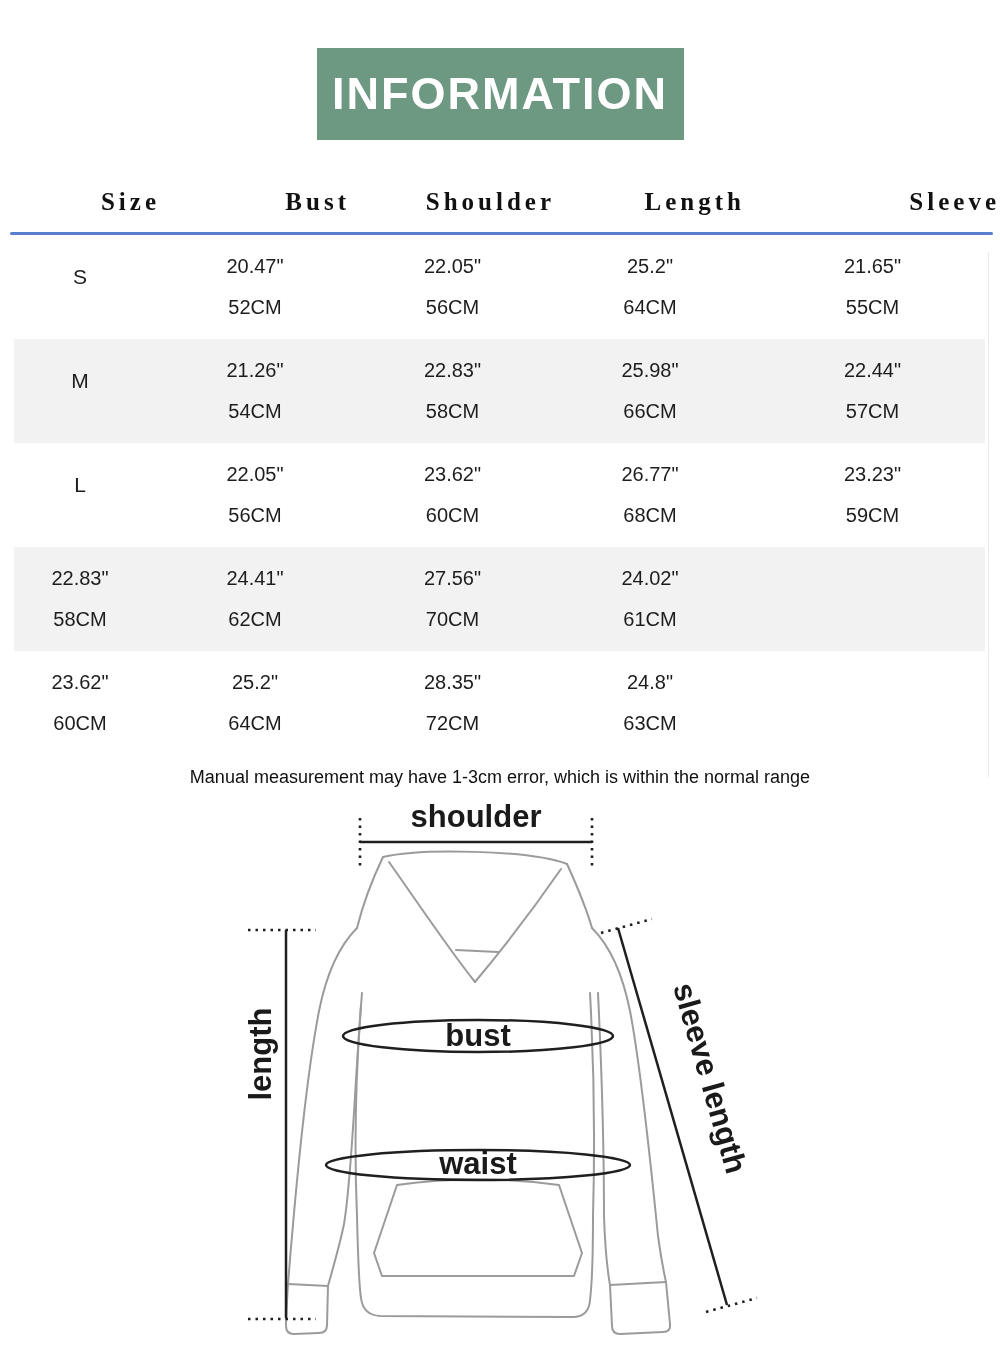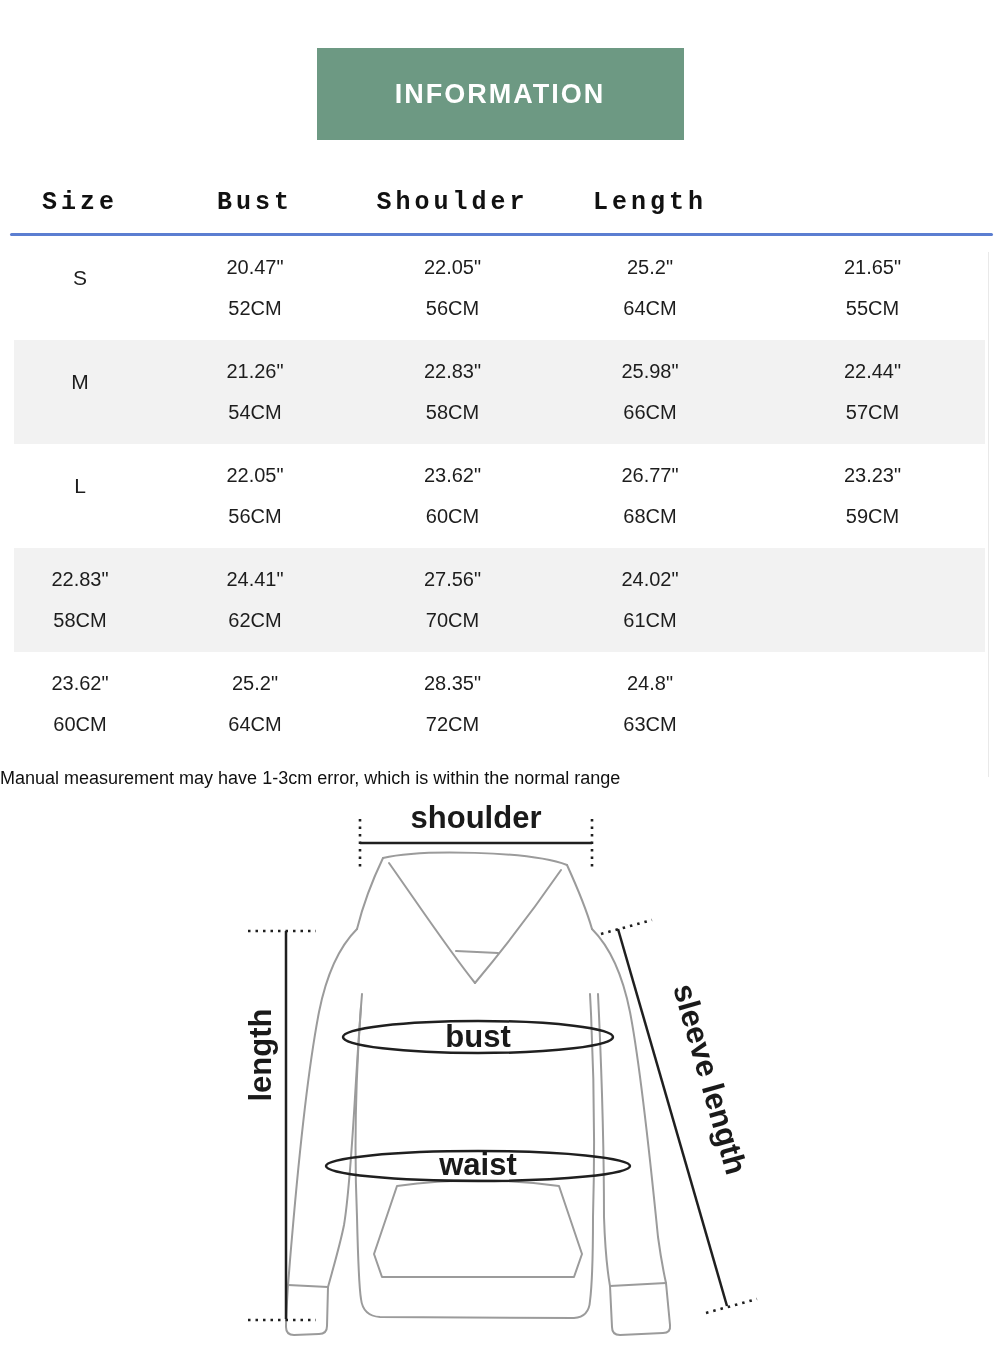--- a/index.html
+++ b/index.html
@@ -1,36 +1,36 @@
 <!DOCTYPE html>
 <html><head>
 <meta charset="utf-8">
 <style>
   html,body { margin:0; padding:0; background:#fff; }
   body { font-family:"Liberation Sans", sans-serif; }
   .page { position:relative; width:1000px; height:1353px; background:#fff; overflow:hidden; margin:0 auto; }
 
   .banner { width:367px; height:92px; background:#6d9983; margin:48px auto 0 auto;
             display:flex; align-items:center; justify-content:center; }
-  .banner-title { color:#ffffff; font-weight:bold; font-size:27px; letter-spacing:2px; }
+  .banner-title { color:#ffffff; font-weight:bold; font-size:45px; letter-spacing:2px; }
 
   .tgrid { display:grid; grid-template-columns:160px 190px 205px 190px 1fr; }
   .thead { margin-top:48px; }
-  .hcell { text-align:center; font-family:Liberation Mono, monospace; font-weight:bold;
+  .hcell { text-align:right; font-family:Liberation Serif, serif; font-weight:bold;
            font-size:25px; letter-spacing:4px; color:#111; white-space:nowrap; }
   .divider { height:3px; background:#5b7ed1; margin:16px 7px 0 10px; border-radius:2px; }
 
   .trow { height:104px; position:relative; }
   .trow.gray::before { content:""; position:absolute; left:14px; right:15px; top:0; bottom:0; background:#f2f2f2; }
   .c { position:relative; display:flex; flex-direction:column; justify-content:space-around;
        align-items:center; padding:10px 0 12px 0; }
   .size-c { justify-content:center; font-size:21px; color:#1d1d1d; transform:translateY(-9px); }
   .in, .cmv { font-size:20px; color:#1d1d1d; line-height:1; }
 
-  .note { text-align:left; font-size:18px; color:#101010; margin-top:12px; }
+  .note { text-align:center; font-size:18px; color:#101010; margin-top:12px; }
 
   .diagram { display:block; margin:8px auto 0 auto; }
   .garment { fill:none; stroke:#9b9b9b; stroke-width:2; stroke-linecap:round; stroke-linejoin:round; }
   .meas    { fill:none; stroke:#1f1f1f; stroke-width:2.5; stroke-linecap:butt; }
   .dotted  { fill:none; stroke:#1f1f1f; stroke-width:2.6; stroke-dasharray:2.5 5; }
   .dlabel  { fill:#1a1a1a; font-family:"Liberation Sans", sans-serif; font-size:31px; font-weight:bold; }
 
   .right-edge-line { position:absolute; right:11px; top:252px; width:1px; height:525px; background:#e9e9e9; }
 </style>
 </head>
@@ -40,20 +40,21 @@
 
   <div class="banner">
     <span class="banner-title">INFORMATION</span>
   </div>
 
   <div class="tgrid thead">
     <div class="hcell">Size</div>
     <div class="hcell">Bust</div>
     <div class="hcell">Shoulder</div>
     <div class="hcell">Length</div>
+    <div class="hcell">Sleeve</div>
   </div>
 
   <div class="divider"></div>
 
   <div class="tgrid trow">
     <div class="c size-c">S</div>
     <div class="c">
       <div class="in">20.47"</div>
       <div class="cmv">52CM</div>
     </div>

